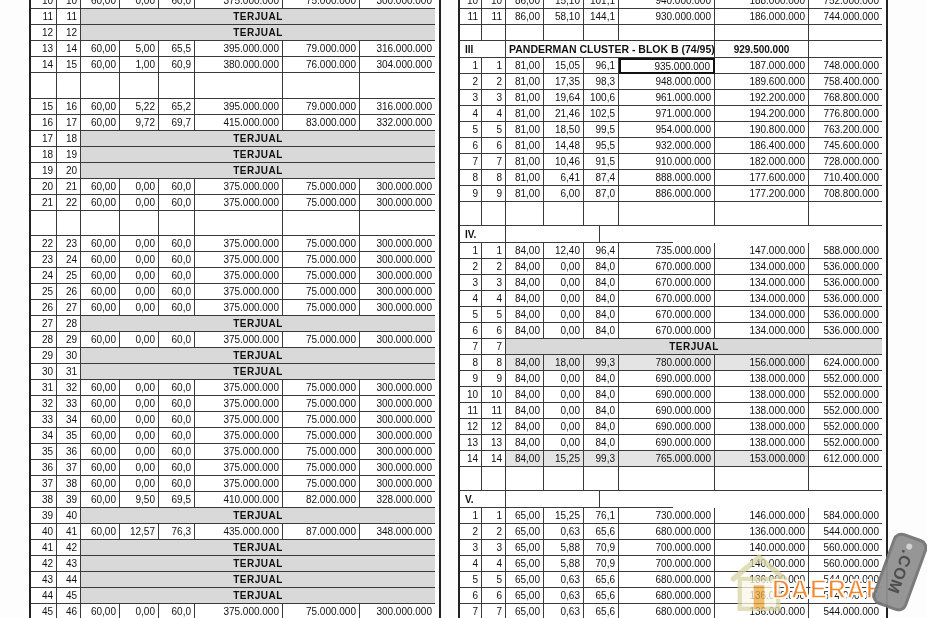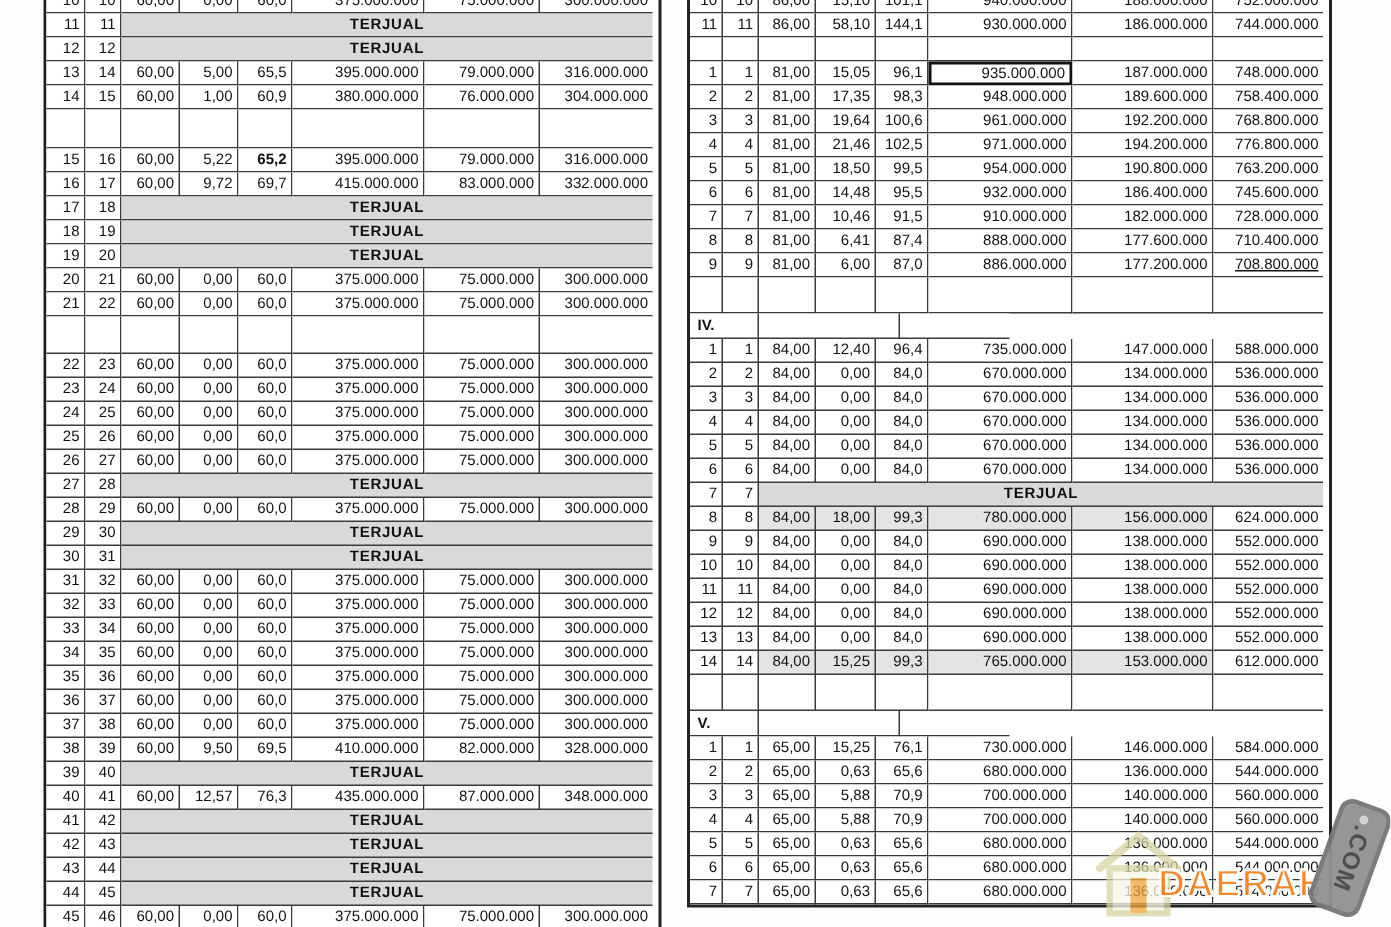--- a/index.html
+++ b/index.html
@@ -85,21 +85,21 @@
         <div class="cell" style="width: 36px;"></div>
         <div class="cell" style="width: 88px;"></div>
         <div class="cell" style="width: 77px;"></div>
         <div class="cell" style="width: 75px;"></div>
       </div>
       <div class="row" style="height: 16px;">
         <div class="cell" style="width: 26px;">15</div>
         <div class="cell" style="width: 24px;">16</div>
         <div class="cell" style="width: 39px;">60,00</div>
         <div class="cell" style="width: 39px;">5,22</div>
-        <div class="cell" style="width: 36px; font-weight: bold;">65,2</div>
+        <div class="cell" style="width: 36px;">65,2</div>
         <div class="cell" style="width: 88px;">395.000.000</div>
         <div class="cell" style="width: 77px;">79.000.000</div>
         <div class="cell" style="width: 75px;">316.000.000</div>
       </div>
       <div class="row" style="height: 16px;">
         <div class="cell" style="width: 26px;">16</div>
         <div class="cell" style="width: 24px;">17</div>
         <div class="cell" style="width: 39px;">60,00</div>
         <div class="cell" style="width: 39px;">9,72</div>
         <div class="cell" style="width: 36px;">69,7</div>
@@ -377,20 +377,26 @@
       <div class="row" style="height: 16px;">
         <div class="cell" style="width: 22px;"></div>
         <div class="cell" style="width: 24px;"></div>
         <div class="cell" style="width: 38px;"></div>
         <div class="cell" style="width: 40px;"></div>
         <div class="cell" style="width: 35px;"></div>
         <div class="cell" style="width: 96px;"></div>
         <div class="cell" style="width: 94px;"></div>
         <div class="cell" style="width: 73px;"></div>
       </div>
+      <div class="row" style="height: 17px;">
+        <div class="cell sec-num" style="width: 46px;">III</div>
+        <div class="cell sec-title" style="width: 209px;">PANDERMAN CLUSTER - BLOK B (74/95)</div>
+        <div class="cell sec-price" style="width: 94px;">929.500.000</div>
+        <div class="cell" style="width: 73px;"></div>
+      </div>
       <div class="row" style="height: 16px;">
         <div class="cell" style="width: 22px;">1</div>
         <div class="cell" style="width: 24px;">1</div>
         <div class="cell" style="width: 38px;">81,00</div>
         <div class="cell" style="width: 40px;">15,05</div>
         <div class="cell" style="width: 35px;">96,1</div>
         <div class="cell boxcell" style="width: 96px;">935.000.000</div>
         <div class="cell" style="width: 94px;">187.000.000</div>
         <div class="cell" style="width: 73px;">748.000.000</div>
       </div>
@@ -465,21 +471,21 @@
         <div class="cell" style="width: 73px;">710.400.000</div>
       </div>
       <div class="row" style="height: 16px;">
         <div class="cell" style="width: 22px;">9</div>
         <div class="cell" style="width: 24px;">9</div>
         <div class="cell" style="width: 38px;">81,00</div>
         <div class="cell" style="width: 40px;">6,00</div>
         <div class="cell" style="width: 35px;">87,0</div>
         <div class="cell" style="width: 96px;">886.000.000</div>
         <div class="cell" style="width: 94px;">177.200.000</div>
-        <div class="cell" style="width: 73px; text-decoration: underline;">708.800.000</div>
+        <div class="cell" style="width: 73px;">708.800.000</div>
       </div>
       <div class="row" style="height: 24px;">
         <div class="cell" style="width: 22px;"></div>
         <div class="cell" style="width: 24px;"></div>
         <div class="cell" style="width: 38px;"></div>
         <div class="cell" style="width: 40px;"></div>
         <div class="cell" style="width: 35px;"></div>
         <div class="cell" style="width: 96px;"></div>
         <div class="cell" style="width: 94px;"></div>
         <div class="cell" style="width: 73px;"></div>

